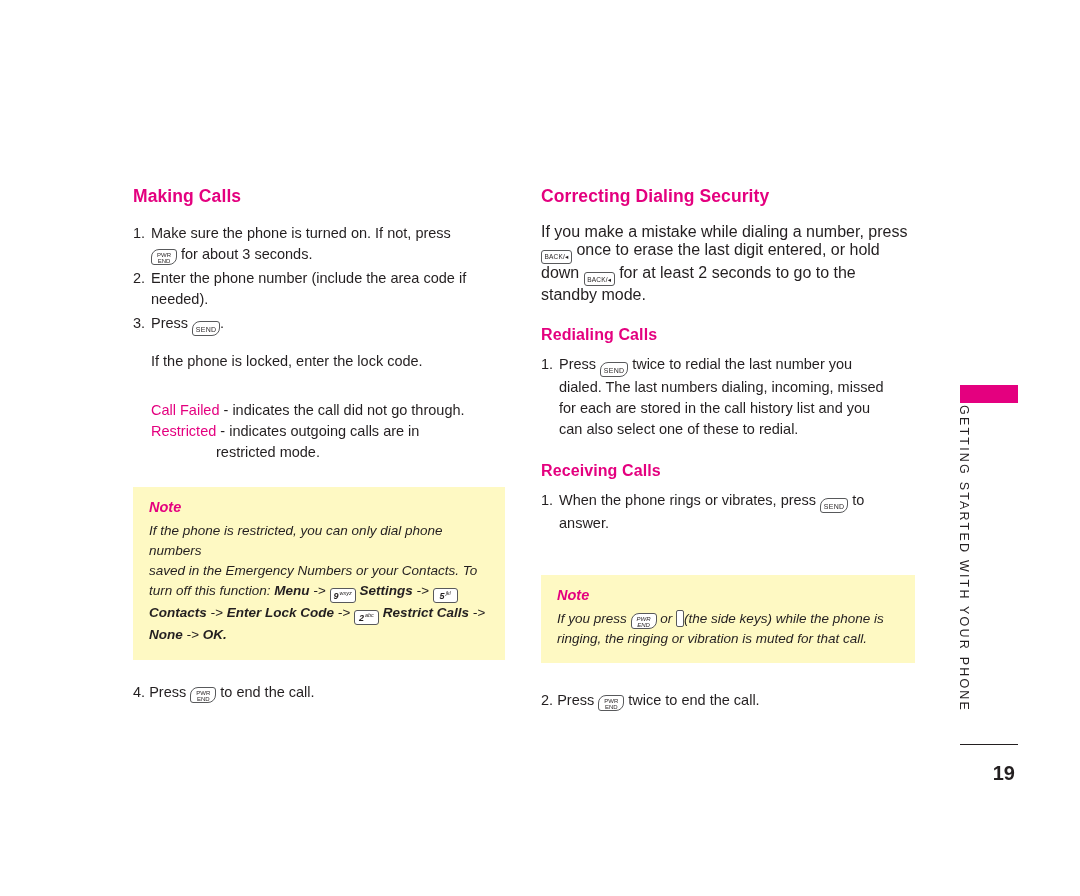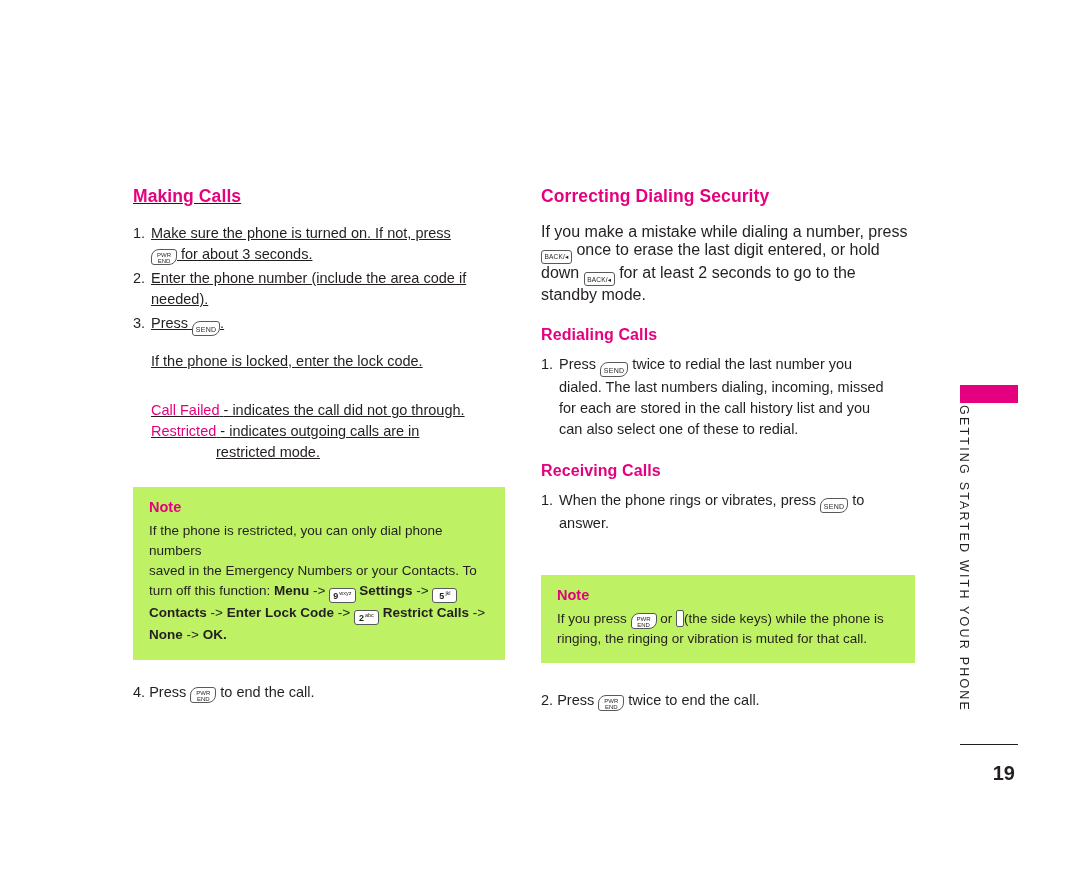--- a/index.html
+++ b/index.html
@@ -20,21 +20,20 @@
     position: absolute;
     inset: 0;
   }
 
   
   .col-left {
     position: absolute;
     left: 133px;
     top: 186px;
     width: 375px;
-    text-decoration: underline;
   }
   .col-right {
     position: absolute;
     left: 541px;
     top: 186px;
     width: 375px;
   }
 
   h2.section-title {
     font-size: 17.5px;
@@ -138,23 +137,24 @@
     width: 8px;
     height: 17px;
     border: 1px solid #58595b;
     border-radius: 2px;
     background: #fff;
     box-sizing: border-box;
   }
 
   
   .note-box {
-    background: #bef264;
+    background: #fef9c3;
     padding: 12px 16px 14px 16px;
     box-sizing: border-box;
+    font-style: italic;
   }
   .note-box .note-title {
     color: #e4007f;
     font-weight: bold;
     font-size: 14.5px;
     margin-bottom: 6px;
   }
   .note-box .note-text {
     font-size: 13.5px;
     line-height: 20px;

